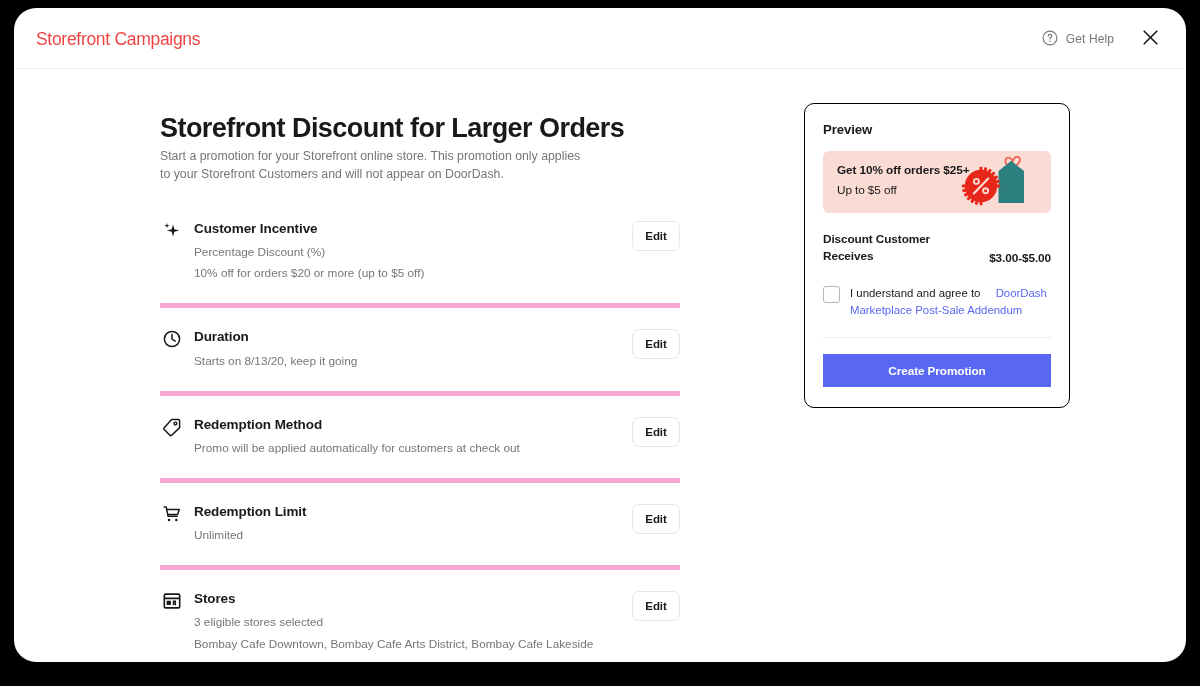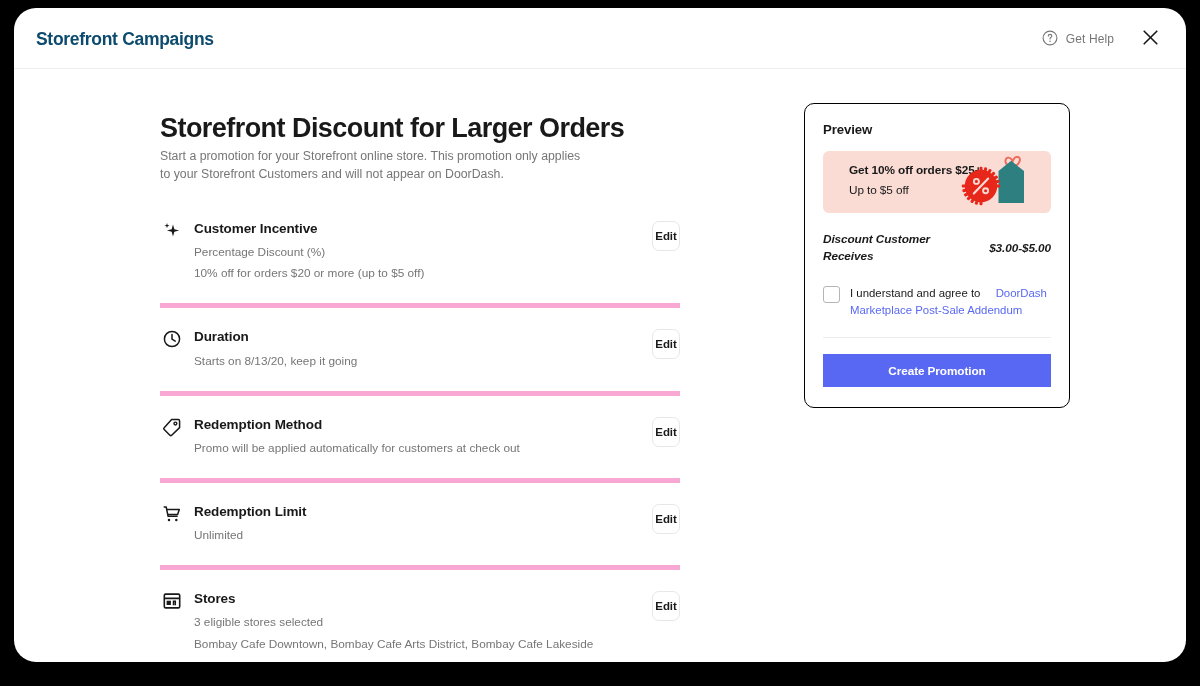--- a/index.html
+++ b/index.html
@@ -32,22 +32,22 @@
   .modal-header {
     position: relative;
     height: 61px;
     border-bottom: 1px solid #eeeeee;
   }
   .app-title {
     position: absolute;
     left: 22px;
     top: 21px;
     font-size: 17.5px;
-    font-weight: bold;
-    color: #0c4a6e;
+    font-weight: normal;
+    color: #ef4444;
     letter-spacing: -0.3px;
   }
   .header-right {
     position: absolute;
     right: 24px;
     top: 18px;
     display: flex;
     align-items: center;
     gap: 9px;
   }
@@ -138,21 +138,21 @@
   .row-desc {
     margin-top: 6px;
     font-size: 11.8px;
     color: #767676;
     line-height: 1.62;
   }
   .edit-btn {
     flex: 0 0 auto;
     align-self: flex-start;
     margin-top: 1px;
-    width: 28px;
+    width: 48px;
     height: 30px;
     border: 1px solid #e7e7e7;
     border-radius: 7px;
     background: #ffffff;
     font-family: "Liberation Sans", sans-serif;
     font-size: 11.5px;
     font-weight: bold;
     color: #191919;
     cursor: pointer;
     letter-spacing: -0.1px;
@@ -175,21 +175,21 @@
     color: #191919;
     letter-spacing: -0.1px;
   }
 
   .promo-banner {
     position: relative;
     margin-top: 14px;
     height: 62px;
     background: #fadcd5;
     border-radius: 6px;
-    padding: 12px 26px;
+    padding: 12px 14px;
     overflow: hidden;
   }
   .promo-line1 {
     font-size: 11.8px;
     font-weight: bold;
     color: #191919;
     letter-spacing: -0.1px;
   }
   .promo-line2 {
     margin-top: 6px;
@@ -201,24 +201,23 @@
     position: absolute;
     right: 6px;
     top: 2px;
     width: 92px;
     height: 60px;
   }
 
   .discount-row {
     display: flex;
     justify-content: space-between;
-    align-items: center;
+    align-items: flex-end;
     margin-top: 18px;
     gap: 10px;
-    font-style: italic;
   }
   .discount-label {
     font-size: 11.8px;
     font-weight: bold;
     color: #191919;
     line-height: 1.45;
     max-width: 118px;
     letter-spacing: -0.1px;
   }
   .discount-value {

